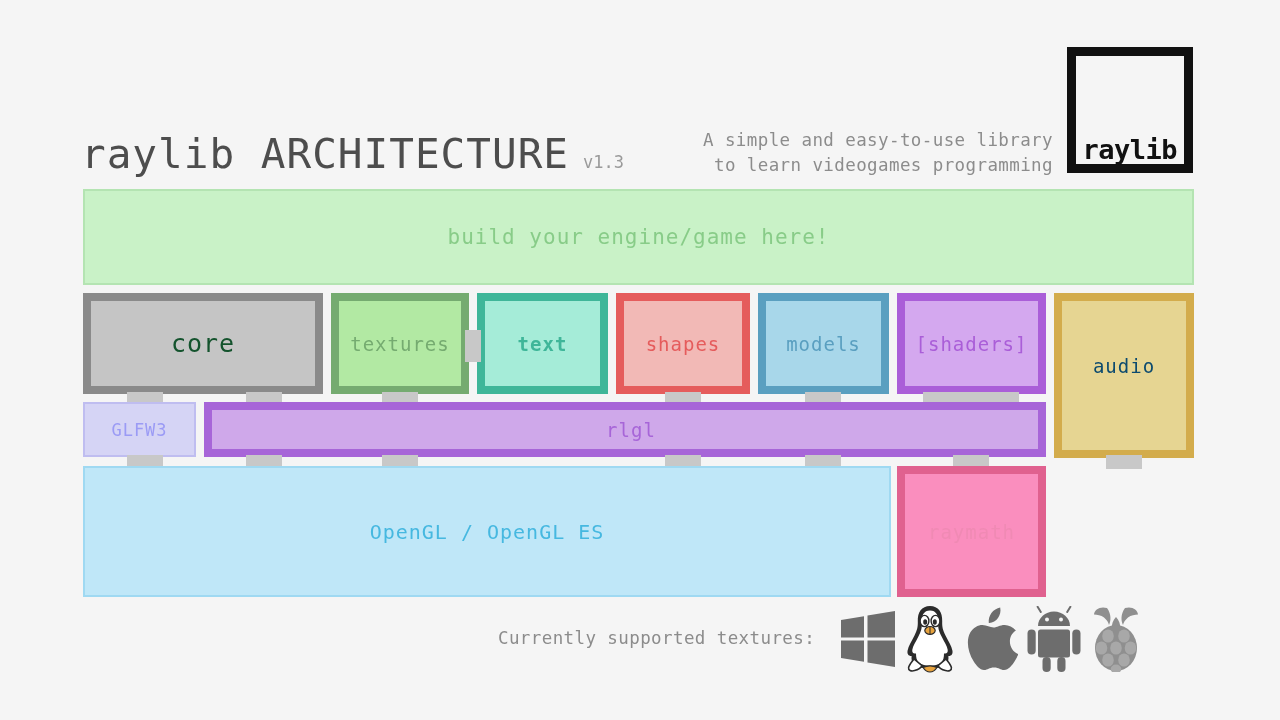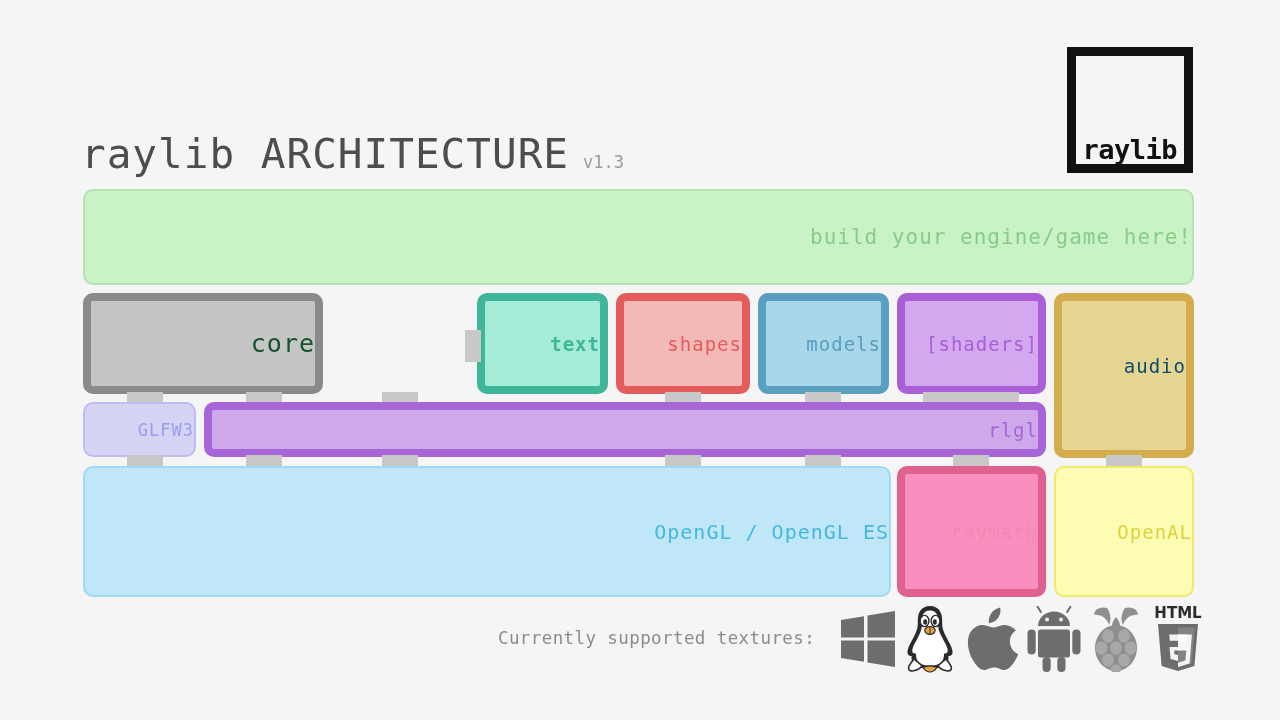--- a/index.html
+++ b/index.html
@@ -63,24 +63,23 @@
     letter-spacing: -0.5px;
     line-height: 1;
   }
 
   
   .blk {
     position: absolute;
     box-sizing: border-box;
     display: flex;
     align-items: center;
-    justify-content: flex-end;
+    justify-content: center;
     letter-spacing: 1px;
     white-space: nowrap;
-    border-radius: 10px;
   }
   .tab {
     position: absolute;
     background: #c8c8c8;
   }
 
   
   #blk-usergame {
     left: 82px; top: 189px; width: 1111px; height: 96px;
     background: #c9f2c7;
@@ -148,31 +147,38 @@
 </style>
 </head>
 <body>
 
 <div class="stage">
 
   <div id="title">
     <span>raylib ARCHITECTURE</span><span id="title-version">v1.3</span>
   </div>
 
+  <div id="tagline">
+    <div>A simple and easy-to-use library</div>
+    <div>to learn videogames programming</div>
+  </div>
 
   <div id="logo">
     <div id="logo-text">raylib</div>
   </div>
 
   <div class="blk" id="blk-usergame">
     <span>build your engine/game here!</span>
   </div>
 
   <div class="blk" id="blk-core">
     <span>core</span>
+  </div>
+  <div class="blk" id="blk-textures">
+    <span>textures</span>
   </div>
   <div class="blk" id="blk-text">
     <span>text</span>
   </div>
   <div class="blk" id="blk-shapes">
     <span>shapes</span>
   </div>
   <div class="blk" id="blk-shaders">
     <span>[shaders]</span>
   </div>
@@ -205,23 +211,20 @@
   <div class="tab" style="left:664px; top:455px; width:36px; height:14px;"></div>
   <div class="tab" style="left:804px; top:455px; width:36px; height:14px;"></div>
   <div class="tab" style="left:952px; top:455px; width:36px; height:14px;"></div>
   <div class="tab" style="left:1105px; top:455px; width:36px; height:14px;"></div>
 
   <div class="blk" id="blk-opengl">
     <span>OpenGL / OpenGL ES</span>
   </div>
   <div class="blk" id="blk-raymath">
     <span>raymath</span>
-  </div>
-  <div class="blk" id="blk-openal">
-    <span>OpenAL</span>
   </div>
 
   <div id="platforms-label">Currently supported textures:</div>
 
   <div id="platform-icons">
 
     <div class="plat-icon">
       <svg width="58" height="56" viewBox="0 0 58 56">
         <path d="M2 9 L25 5.2 L25 26.5 L2 26.5 Z" fill="#6d6d6d"></path>
         <path d="M28.5 4.6 L56 0 L56 26.5 L28.5 26.5 Z" fill="#6d6d6d"></path>
@@ -305,28 +308,16 @@
           <ellipse cx="14.5" cy="42" rx="5.8" ry="6.6"></ellipse>
           <ellipse cx="29" cy="42" rx="5.8" ry="6.6"></ellipse>
           <ellipse cx="43.5" cy="42" rx="5.8" ry="6.6"></ellipse>
           <ellipse cx="21" cy="54" rx="5.8" ry="6.6"></ellipse>
           <ellipse cx="37" cy="54" rx="5.8" ry="6.6"></ellipse>
           <ellipse cx="29" cy="63" rx="5.4" ry="4.4"></ellipse>
         </g>
       </svg>
     </div>
 
-    <div class="plat-icon">
-      <svg width="54" height="70" viewBox="0 0 54 70">
-        <text x="27" y="14" text-anchor="middle" font-family="DejaVu Sans, Liberation Sans, sans-serif" font-size="15" font-weight="bold" fill="#2b2b2b">HTML</text>
-        <path d="M7 20 L47 20 L43.4 62 L27 67 L10.6 62 Z" fill="#6d6d6d"></path>
-        <path d="M27 23.5 L43.8 23.5 L40.7 59.6 L27 63.6 Z" fill="#838383"></path>
-        <path d="M27 30.5 L18.3 30.5 L18.8 36.8 L27 36.8 L27 43 L18.5 43
-                 L19.6 55 L27 57 L27 51 L23.6 50.2 L23.2 46.5
-                 L35.3 46.5 L34.3 56.6 L27 58.8 L27 63
-                 L38.6 59.6 L40.9 30.5 L27 30.5 Z" fill="#ffffff" opacity="0.92"></path>
-        <path d="M27 30.5 L27 36.8 L35.8 36.8 L36.3 30.5 Z" fill="#ffffff" opacity="0.75"></path>
-      </svg>
-    </div>
 
   </div>
 
 </div>
 
 </body></html>

